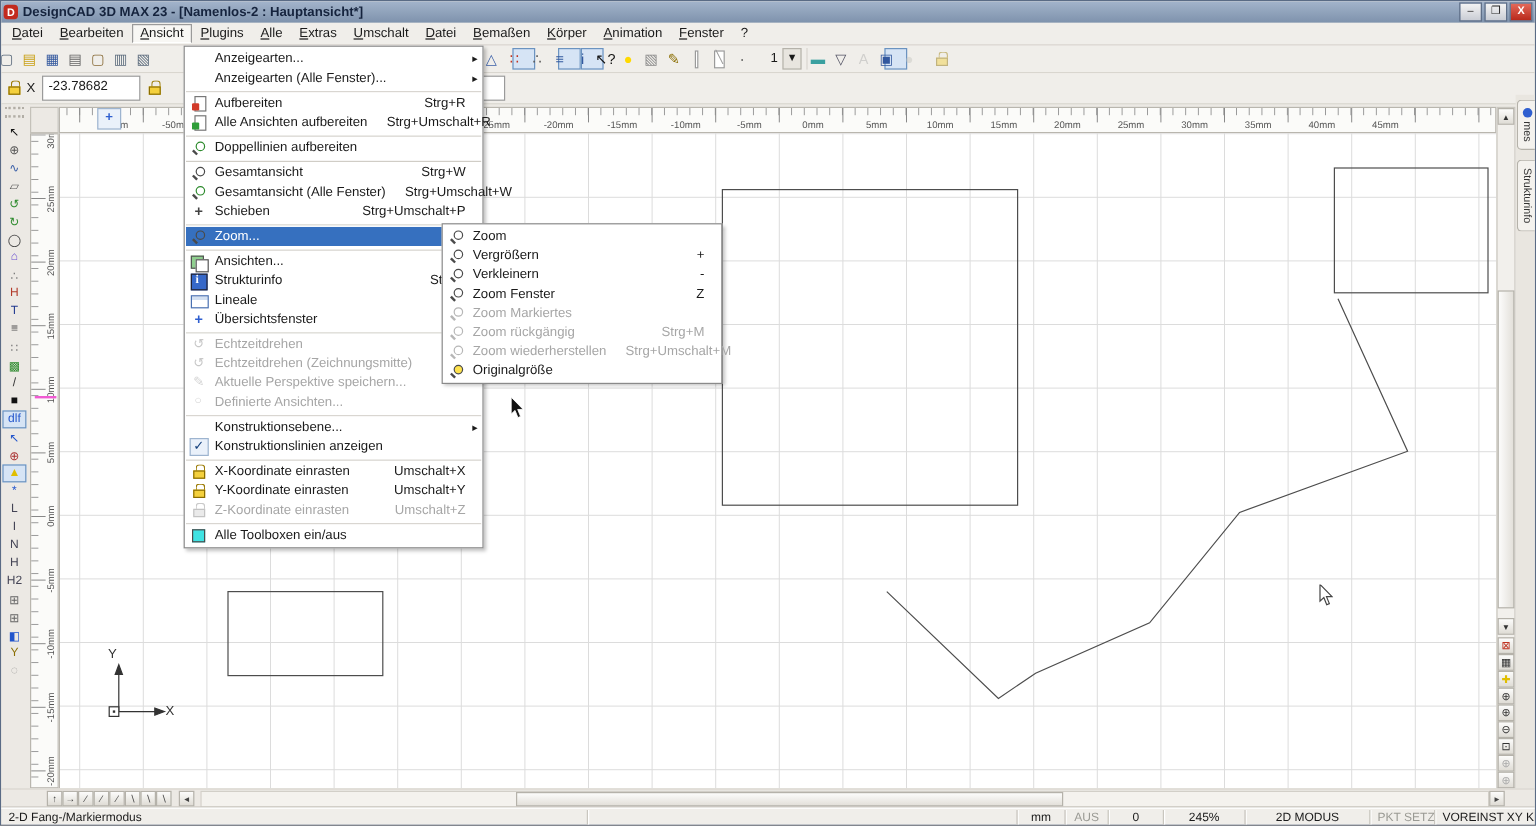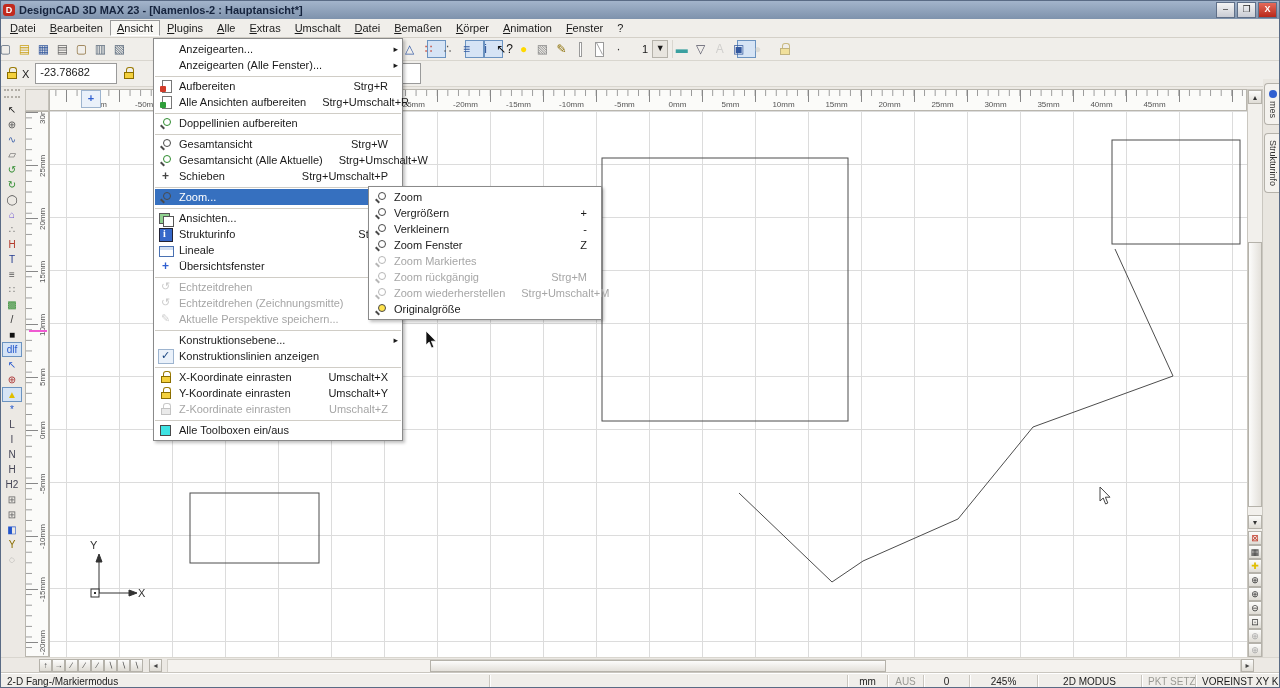--- a/index.html
+++ b/index.html
@@ -522,21 +522,21 @@
 
       <div class="mrow">
         <span class="mi ic-mag"></span>
         <span class="mlabel">Gesamtansicht</span>
         <span class="msc">Strg+W</span>
         <span class="marr"></span>
       </div>
 
       <div class="mrow">
         <span class="mi ic-mag-green"></span>
-        <span class="mlabel">Gesamtansicht (Alle Aktuelle)</span>
+        <span class="mlabel">Gesamtansicht (Alle Fenster)</span>
         <span class="msc">Strg+Umschalt+W</span>
         <span class="marr"></span>
       </div>
 
       <div class="mrow">
         <span class="mi ic-pan"></span>
         <span class="mlabel">Schieben</span>
         <span class="msc">Strg+Umschalt+P</span>
         <span class="marr"></span>
       </div>
@@ -611,20 +611,26 @@
         <span class="marr"></span>
       </div>
 
       <div class="mrow disabled">
         <span class="mi ic-persp"></span>
         <span class="mlabel">Aktuelle Perspektive speichern...</span>
         <span class="msc"></span>
         <span class="marr"></span>
       </div>
 
+      <div class="mrow disabled">
+        <span class="mi ic-views"></span>
+        <span class="mlabel">Definierte Ansichten...</span>
+        <span class="msc"></span>
+        <span class="marr"></span>
+      </div>
 
       <div class="mrow sep">
         
         
         
         
       </div>
 
       <div class="mrow">
         <span class="mi"></span>

